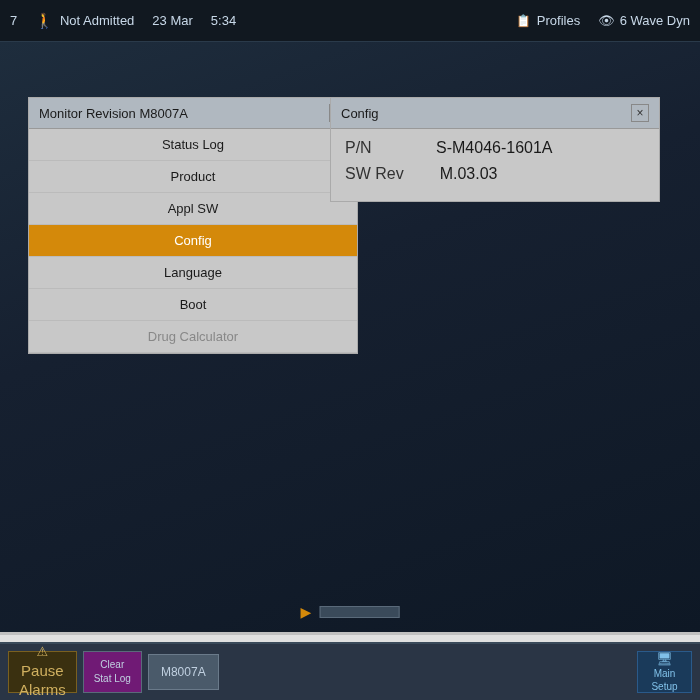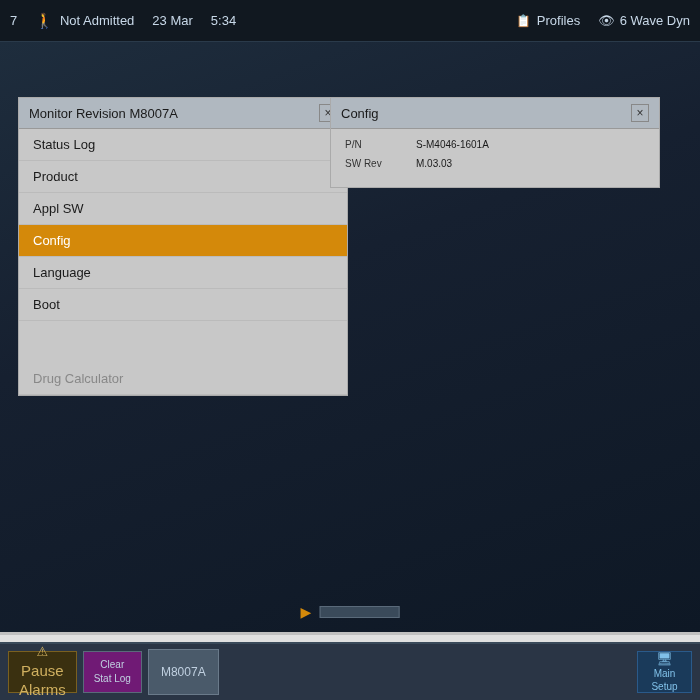--- a/index.html
+++ b/index.html
@@ -44,21 +44,21 @@
       width: 100%;
       height: 590px;
       background: linear-gradient(160deg, #1e2d3d 0%, #162030 40%, #0e1825 100%);
       position: relative;
     }
 
     
     .dialog-left {
       position: absolute;
       top: 55px;
-      left: 18px;
+      left: 28px;
       width: 330px;
       background: #c8c8c8;
       border: 1px solid #aaa;
     }
     .dialog-title-bar {
       background: #b0b8c0;
       padding: 6px 10px;
       display: flex;
       justify-content: space-between;
       align-items: center;
@@ -84,28 +84,28 @@
 
     .menu-list {
       list-style: none;
     }
     .menu-item {
       padding: 8px 14px;
       font-size: 13px;
       color: #1a1a1a;
       border-bottom: 1px solid #bbb;
       cursor: pointer;
+      text-align: center;
     }
     .menu-item.active {
       background: #d4890a;
       color: #fff;
     }
     .menu-item.disabled {
       color: #888;
-      margin-top: 42px;
     }
 
     
     .dialog-right {
       position: absolute;
       top: 55px;
       left: 330px;
       width: 330px;
       background: #c8c8c8;
       border: 1px solid #aaa;
@@ -117,23 +117,23 @@
       justify-content: space-between;
       align-items: center;
       border-bottom: 1px solid #999;
     }
 
     .config-content {
       padding: 10px 14px;
     }
     .config-row {
       display: flex;
-      gap: 16px;
+      gap: 36px;
       margin-bottom: 8px;
-      font-size: 10px;
+      font-size: 16px;
       color: #1a1a1a;
     }
     .config-label {
       min-width: 55px;
       color: #333;
     }
     .config-value {
       color: #1a1a1a;
     }
     .config-codes {
@@ -182,21 +182,21 @@
       border: 1px solid #2a5a8a;
       color: #80c0e8;
       margin-left: auto;
     }
     .bottom-label {
       background: #4a5a6a;
       border: 1px solid #6a7a8a;
       color: #c0d0e0;
       padding: 4px 12px;
       font-size: 12px;
-      height: 46px;
+      height: 36px;
       display: flex;
       align-items: center;
     }
 
     
     .page-indicator {
       position: absolute;
       bottom: 12px;
       left: 50%;
       transform: translateX(-50%);

